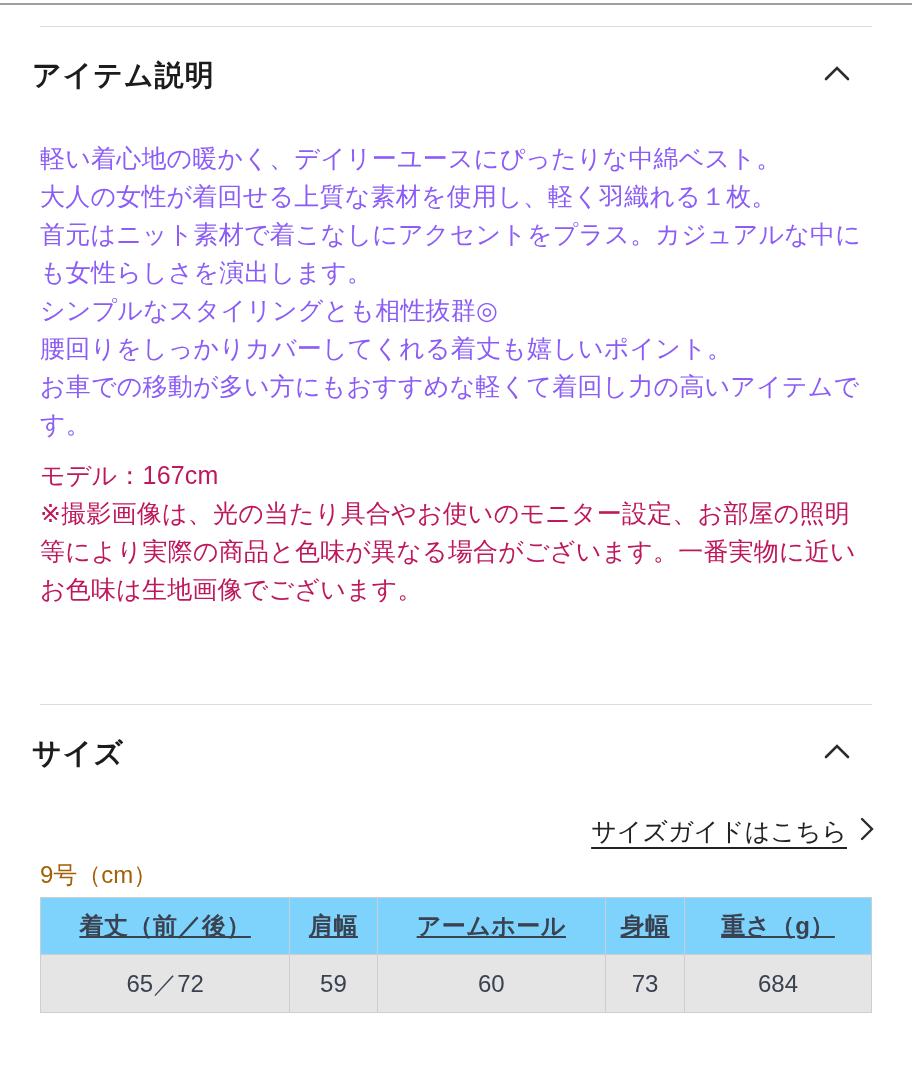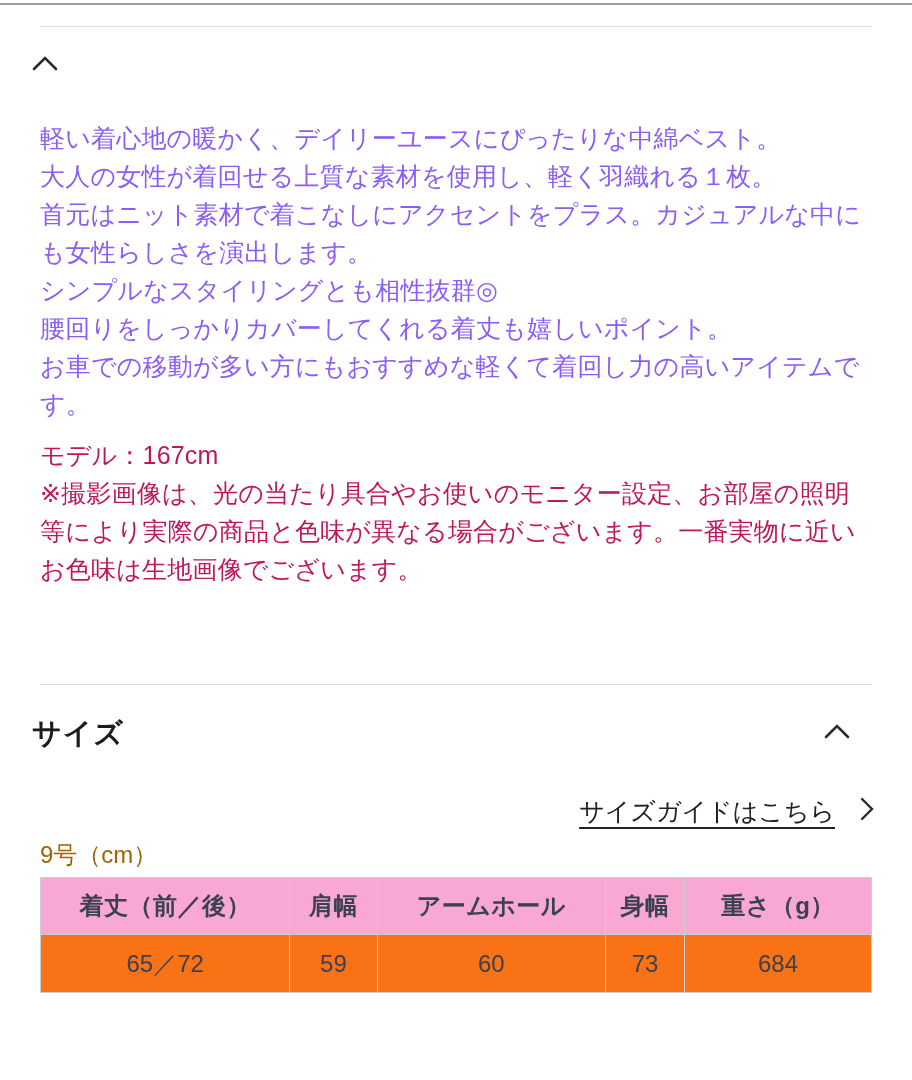--- a/index.html
+++ b/index.html
@@ -63,21 +63,21 @@
 
   .guide-row {
     display: flex;
     justify-content: flex-end;
     align-items: center;
     margin: 42px 37px 0 40px;
   }
   .guide-link {
     display: inline-flex;
     align-items: center;
-    gap: 24px;
+    gap: 12px;
     color: #222222;
     font-size: 25px;
     font-weight: 500;
     cursor: pointer;
     text-decoration: none;
   }
   .guide-link .link-text {
     text-decoration: underline;
     text-decoration-thickness: 2px;
     text-underline-offset: 7px;
@@ -96,41 +96,43 @@
     border-collapse: collapse;
     table-layout: fixed;
   }
   .size-table th, .size-table td {
     border: 1px solid #cbcfd4;
     text-align: center;
     vertical-align: middle;
     color: #3a4150;
   }
   .size-table th {
-    background: #f9a8d4;
+    background: #7dd3fc;
     height: 57px;
     font-size: 24px;
     font-weight: 700;
     letter-spacing: 0.5px;
+    text-decoration: underline;
   }
   .size-table td {
-    background: #f97316;
+    background: #e5e5e5;
     height: 58px;
     font-size: 24px;
     font-weight: 400;
     text-align: center;
   }
 </style>
 </head>
 <body>
 
 <div class="top-line"></div>
 <div class="divider d1"></div>
 
 <div class="section-header">
+  <h2 class="section-title">アイテム説明</h2>
   <span class="chevron-up">
     <svg width="26" height="16" viewBox="0 0 26 16">
       <polyline points="2,14 13,3 24,14" fill="none" stroke="#2b2b2b" stroke-width="2.6" stroke-linecap="round" stroke-linejoin="miter"></polyline>
     </svg>
   </span>
 </div>
 
 <p class="desc-body">軽い着心地の暖かく、デイリーユースにぴったりな中綿ベスト。
 大人の女性が着回せる上質な素材を使用し、軽く羽織れる１枚。
 首元はニット素材で着こなしにアクセントをプラス。カジュアルな中にも女性らしさを演出します。

